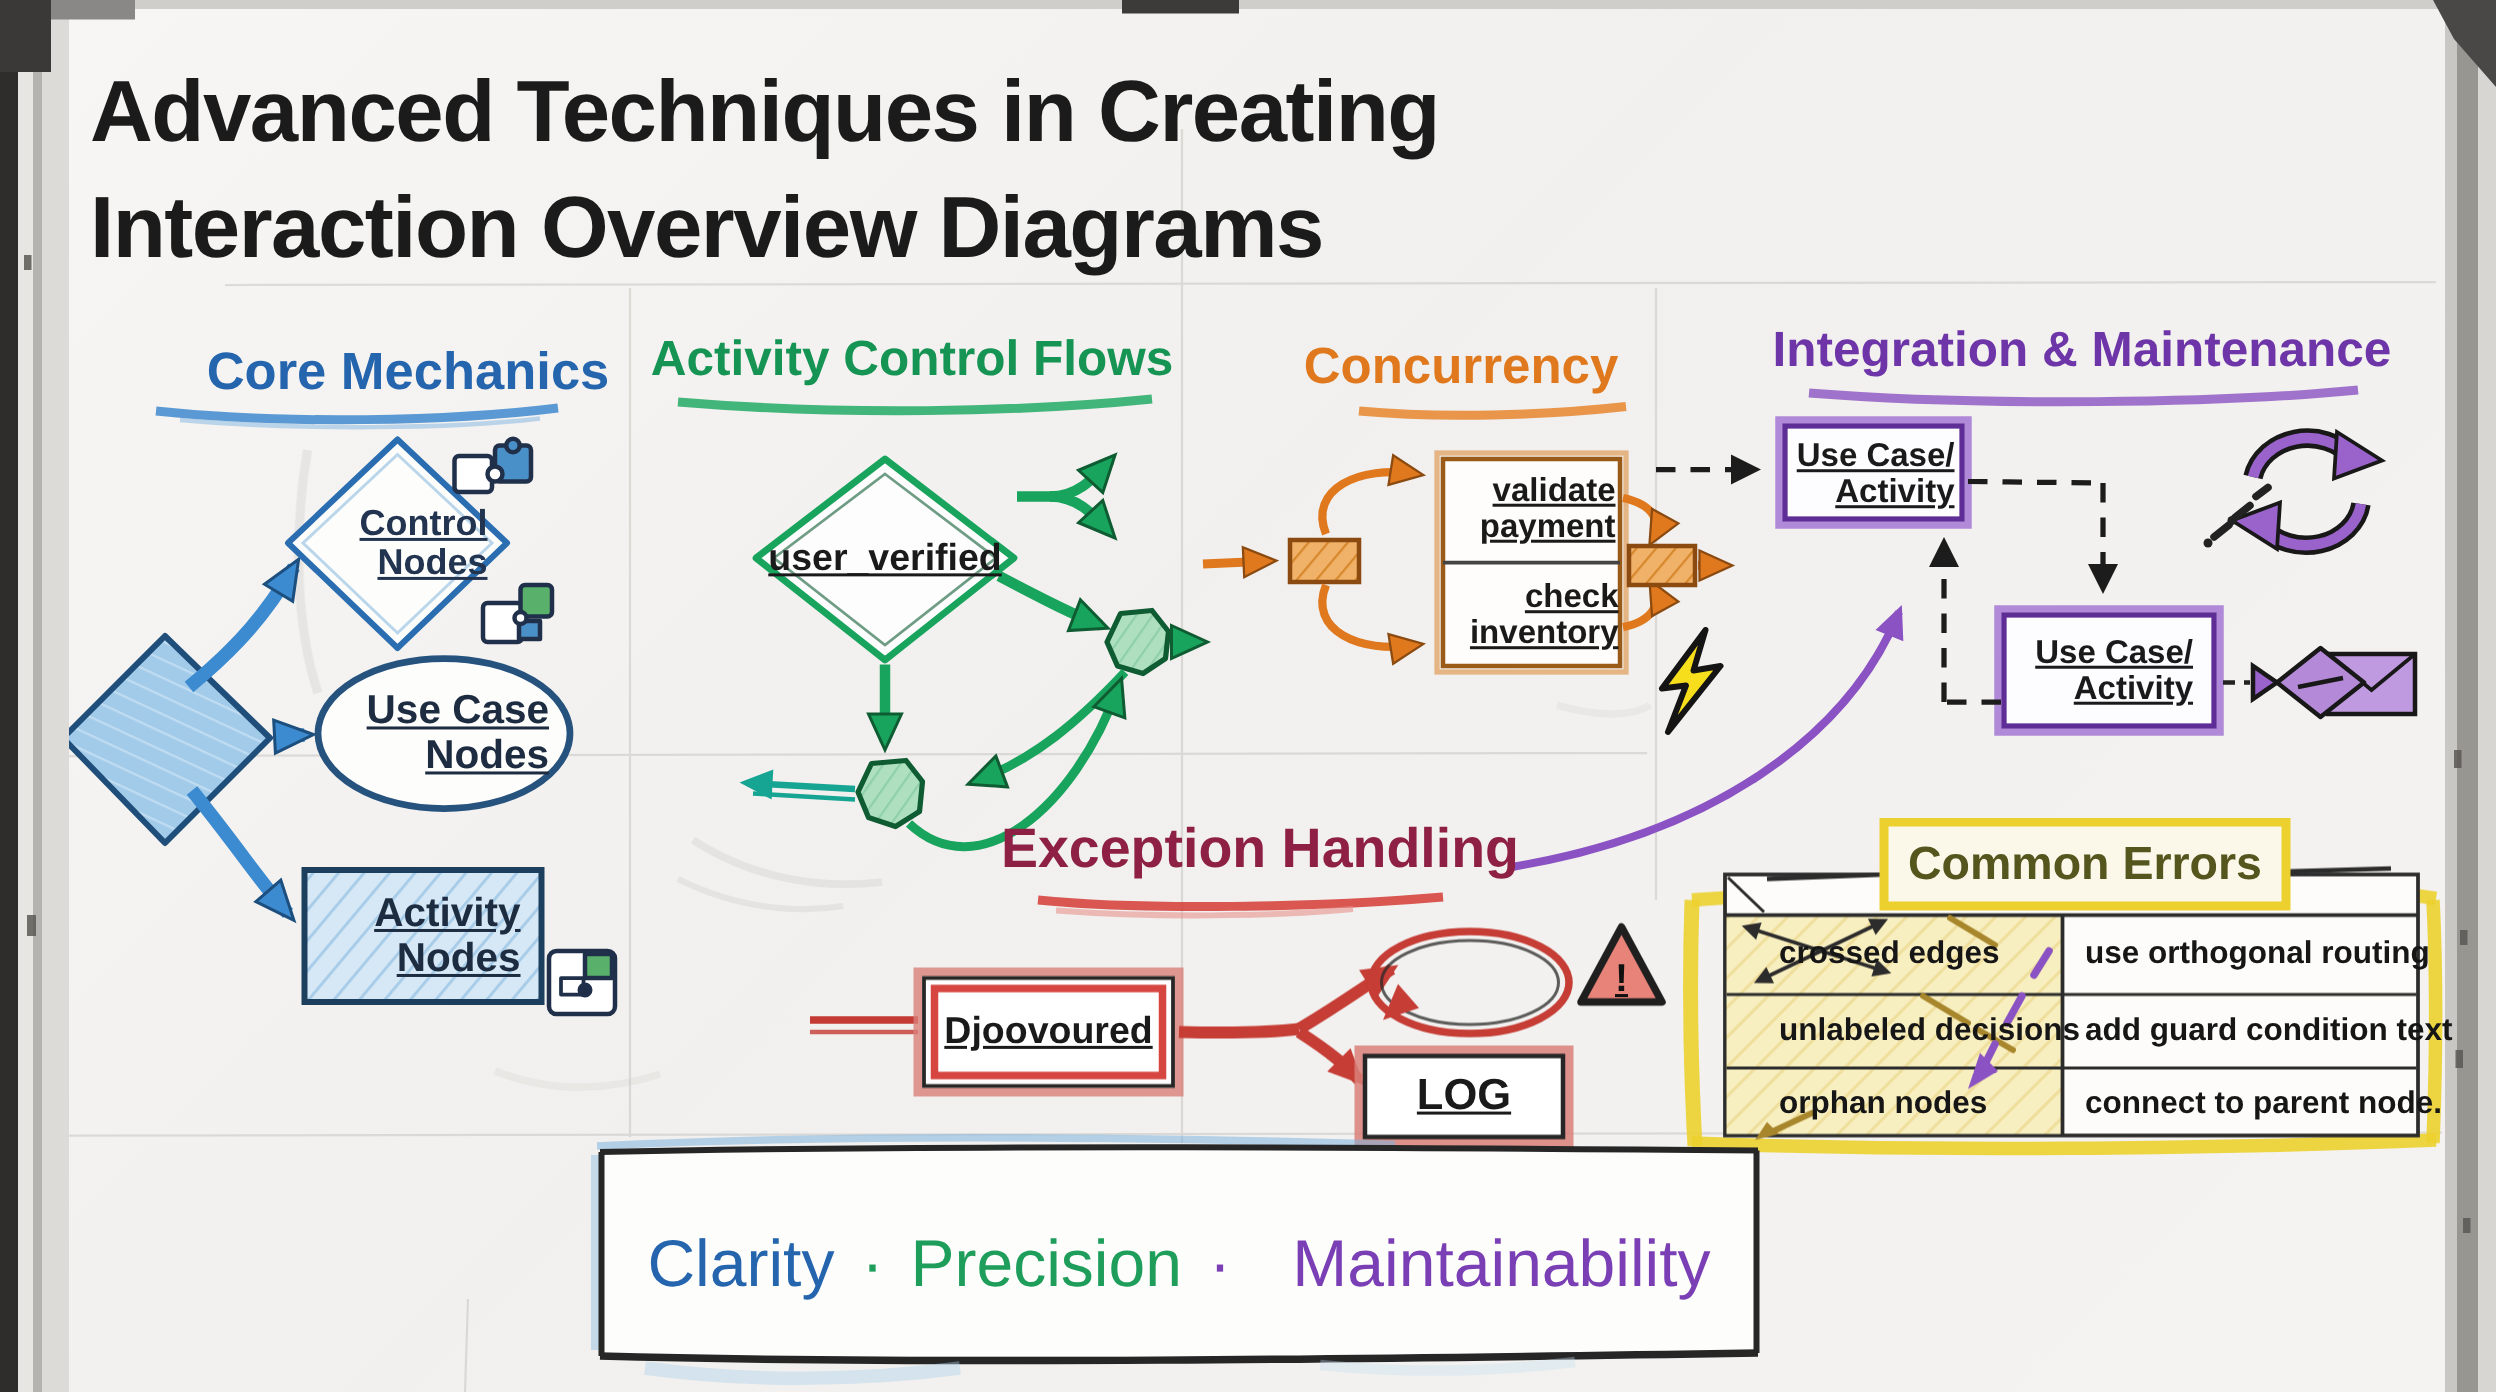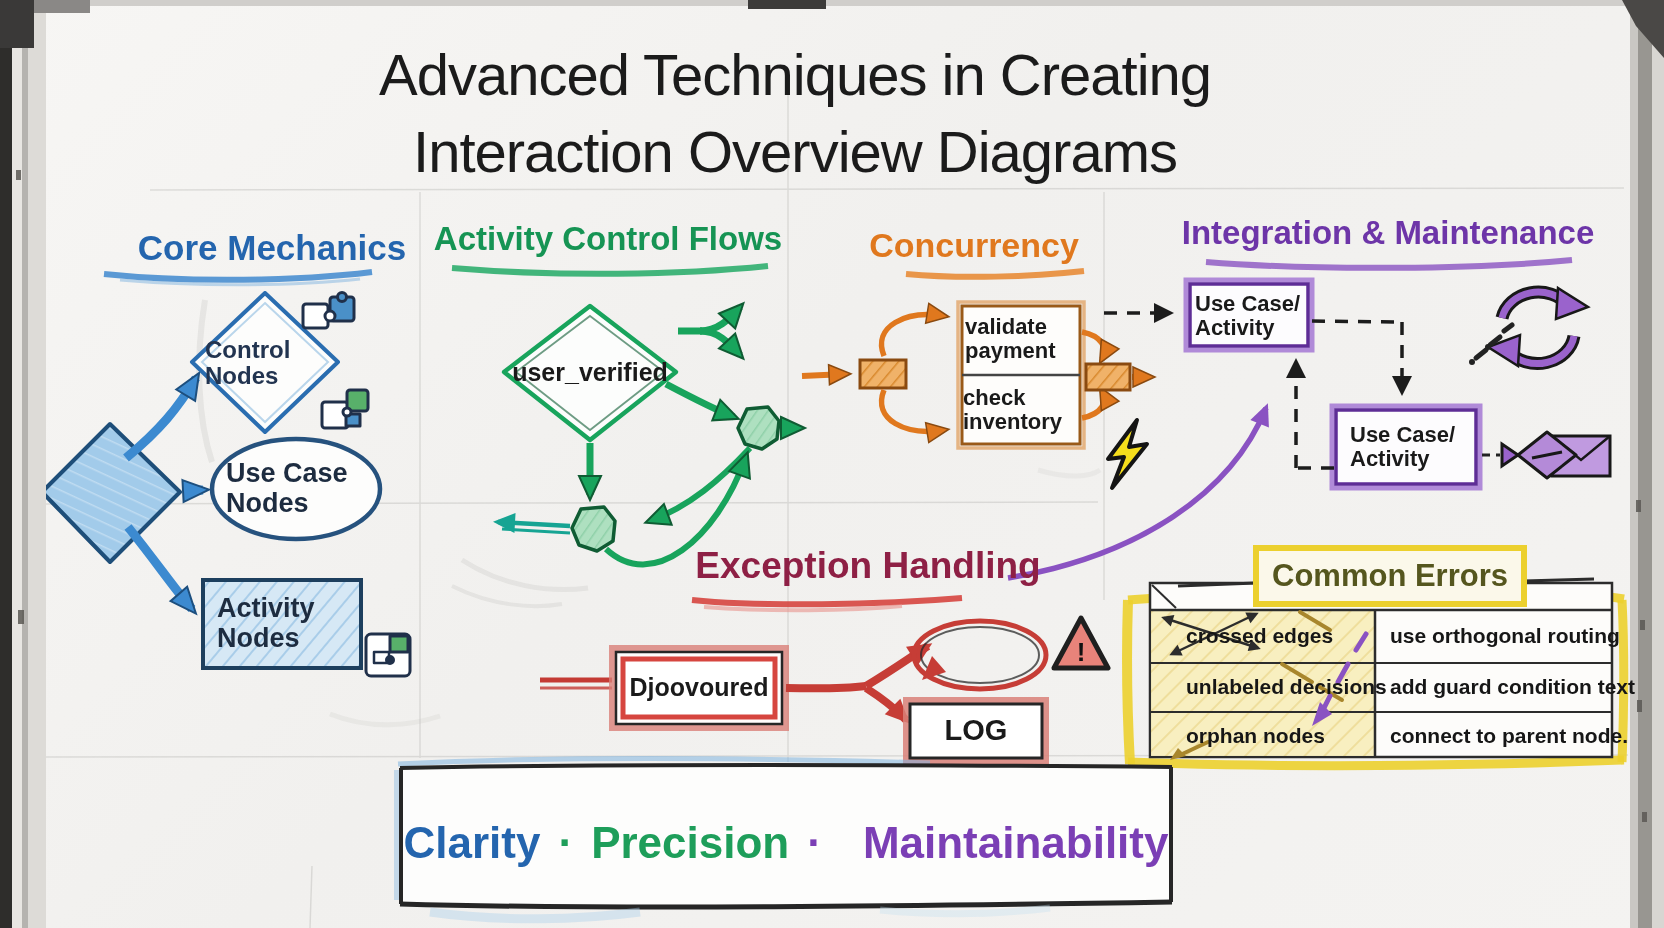--- a/index.html
+++ b/index.html
@@ -1,26 +1,26 @@
 <!DOCTYPE html>
 <html><head>
 <meta charset="utf-8">
 <style>
   html,body{margin:0;padding:0;background:#888;}
   .board{
     position:relative;width:1664px;height:928px;overflow:hidden;
     background:linear-gradient(135deg,#f7f6f4 0%,#f1f0ee 45%,#f4f3f1 100%);
     font-family:"Liberation Sans","DejaVu Sans",sans-serif;
   }
-  .lbl{position:absolute;transform:translate(-50%,-50%);text-align:left;line-height:1.1;color:#1a1a1a;}
+  .lbl{position:absolute;transform:translate(-50%,-50%);text-align:right;line-height:1.1;color:#1a1a1a;text-decoration:underline;}
   .nowrap{white-space:nowrap;}
-  .title{position:absolute;left:60px;width:1470px;text-align:center;font-weight:normal;color:#1b1b1b;font-size:58px;letter-spacing:-1px;}
+  .title{position:absolute;left:60px;width:1470px;font-weight:bold;color:#1b1b1b;font-size:58px;letter-spacing:-1px;}
   .hd{position:absolute;transform:translate(-50%,-50%);font-weight:bold;white-space:nowrap;}
   .cellL{position:absolute;transform:translateY(-50%);white-space:nowrap;font-size:21px;color:#161616;}
-  .footer-row{position:absolute;left:402px;top:818px;width:768px;display:flex;justify-content:center;gap:18px;font-size:44px;font-weight:bold;}
+  .footer-row{position:absolute;left:402px;top:818px;width:768px;display:flex;justify-content:center;gap:18px;font-size:44px;font-weight:normal;}
   svg{position:absolute;left:0;top:0;}
 </style>
 </head>
 <body>
 
 <div class="board">
 
 <svg width="1664" height="928" viewBox="0 0 1664 928">
   <defs>
     <marker id="mB" markerUnits="userSpaceOnUse" markerWidth="36" markerHeight="36" refX="25" refY="18" orient="auto">
@@ -286,21 +286,21 @@
   </g>
 </svg>
 
 <div class="title" style="top:41px;">Advanced Techniques in Creating</div>
 <div class="title" style="top:118px;">Interaction Overview Diagrams</div>
 
 <div class="hd" style="left:236px;top:248px;font-size:35px;color:#2465ae;margin-left:36px;">Core Mechanics</div>
 <div class="hd" style="left:608px;top:239px;font-size:33px;color:#169454;">Activity Control Flows</div>
 <div class="hd" style="left:974px;top:245px;font-size:34px;color:#e0781e;">Concurrency</div>
 <div class="hd" style="left:1388px;top:233px;font-size:33px;color:#6d35a8;">Integration &amp; Maintenance</div>
-<div class="hd" style="left:840px;top:566px;font-size:37px;color:#8e2045;margin-left:28px;">Exception Handling</div>
+<div class="hd" style="left:840px;top:566px;font-size:37px;color:#8e2045;">Exception Handling</div>
 
 <div class="lbl" style="left:265px;top:363px;width:120px;font-size:24px;font-weight:bold;color:#223450;">Control Nodes</div>
 <div class="lbl" style="left:296px;top:489px;width:140px;font-size:27px;font-weight:bold;color:#1d2c40;">Use Case Nodes</div>
 <div class="lbl" style="left:282px;top:624px;width:130px;font-size:27px;font-weight:bold;color:#1d2c40;">Activity Nodes</div>
 
 <div class="lbl nowrap" style="left:590px;top:373px;font-size:25px;font-weight:bold;">user_verified</div>
 
 <div class="lbl" style="left:1021px;top:339px;width:112px;font-size:22px;font-weight:bold;">validate payment</div>
 <div class="lbl" style="left:1021px;top:410px;width:116px;font-size:22px;font-weight:bold;">check inventory</div>
 

